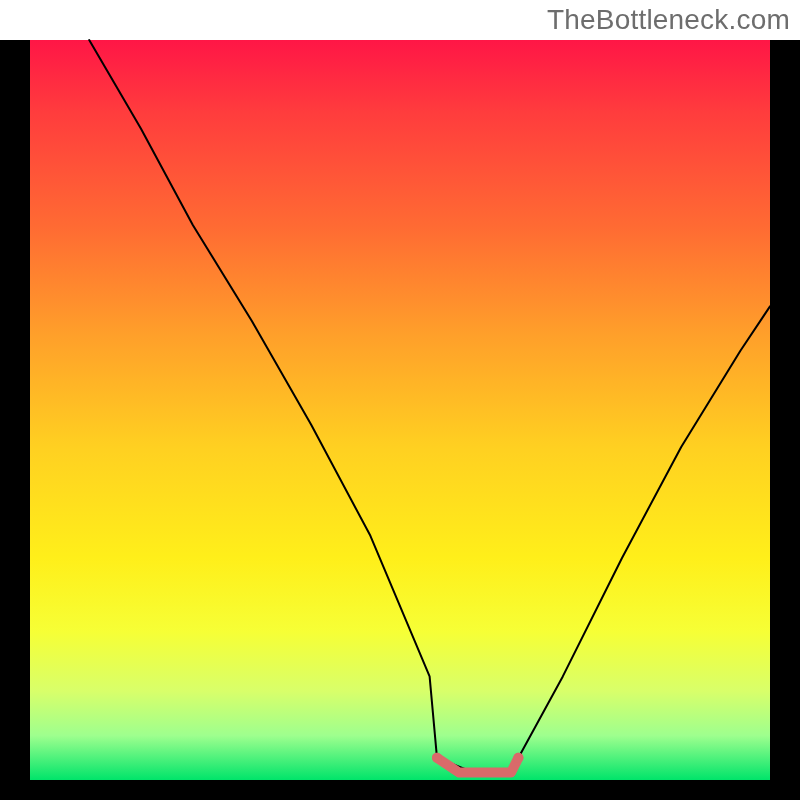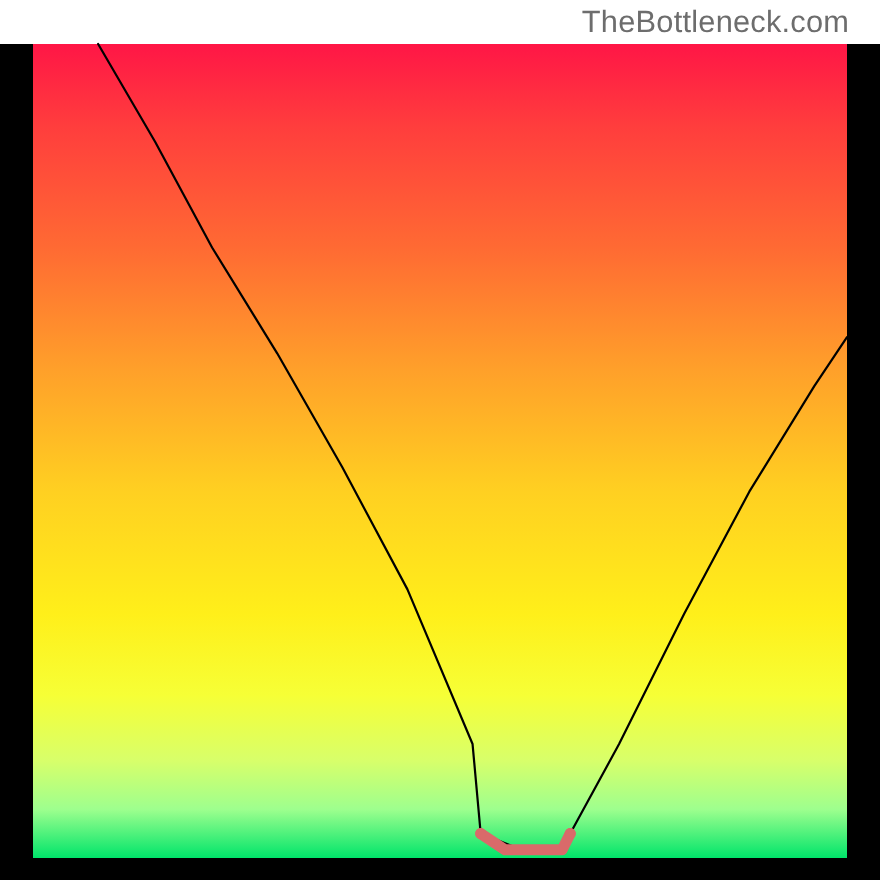--- a/index.html
+++ b/index.html
@@ -12,21 +12,21 @@
     font-family: Arial, Helvetica, sans-serif;
   }
   .stage {
     position: relative;
     width: 800px;
     height: 800px;
   }
   .watermark {
     position: absolute;
     top: 4px;
-    right: 28px;
+    right: 10px;
     font-size: 28px;
     color: #6d6d6d;
     letter-spacing: 0.2px;
     user-select: none;
   }
   .vline-left, .vline-right {
     position: absolute;
     top: 40px;
     width: 30px;
     height: 760px;

